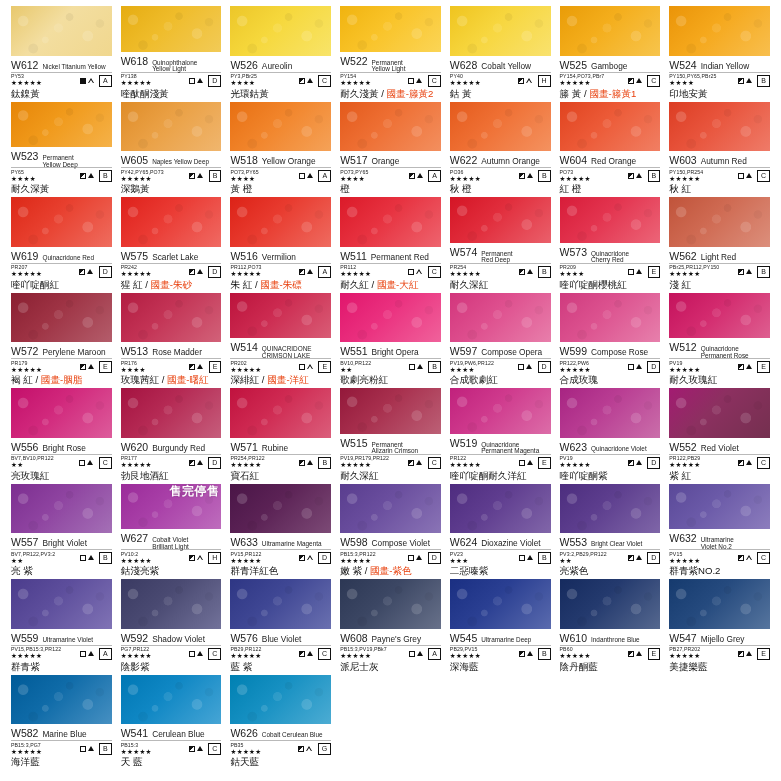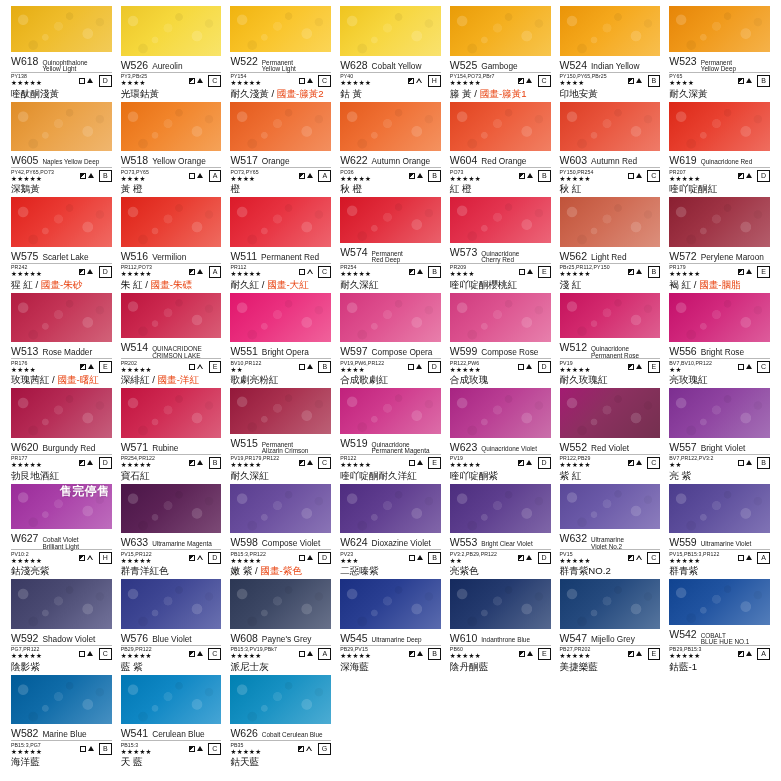--- a/index.html
+++ b/index.html
@@ -155,20 +155,42 @@
   }
   .cname .alt { color: #e8400d; }
   .cname .sep { color: #111; }
 </style>
 </head>
 <body>
 
 <div id="chart">
     <div class="cell">
       <div class="swatch">
+        <div class="grad" style="background: linear-gradient(135deg, rgb(232, 200, 109) 0%, rgb(243, 222, 160) 42%, rgb(240, 215, 142) 100%);"></div>
+        <div class="tex"></div>
+      </div>
+      <div class="line1">
+        <span class="code">W612</span>
+        <span class="ename small">Nickel Titanium Yellow</span>
+      </div>
+      <div class="line2">
+        <div class="pigstack">
+          <div class="pigment">PY53</div>
+          <div class="stars">★★★★★</div>
+        </div>
+        <div class="marks">
+          <span class="gm sq-fill"></span>
+          <span class="tri-o"></span>
+          <span class="badge">A</span>
+        </div>
+      </div>
+      <div class="cname">鈦鎳黃</div>
+    </div>
+    <div class="cell">
+      <div class="swatch">
         <div class="grad" style="background: linear-gradient(135deg, rgb(229, 172, 18) 0%, rgb(239, 188, 42) 42%, rgb(242, 203, 87) 100%);"></div>
         <div class="tex"></div>
       </div>
       <div class="line1">
         <span class="code">W618</span>
         <span class="ename small">Quinophthalone<br>Yellow Light</span>
       </div>
       <div class="line2">
         <div class="pigstack">
           <div class="pigment">PY138</div>
@@ -1209,42 +1231,20 @@
           <div class="pigment">PB27,PR202</div>
           <div class="stars">★★★★★</div>
         </div>
         <div class="marks">
           <span class="gm sq-half"></span>
           <span class="tri-f"></span>
           <span class="badge">E</span>
         </div>
       </div>
       <div class="cname">美捷樂藍</div>
-    </div>
-    <div class="cell">
-      <div class="swatch">
-        <div class="grad" style="background: linear-gradient(135deg, rgb(16, 67, 144) 0%, rgb(32, 83, 160) 42%, rgb(83, 125, 186) 100%);"></div>
-        <div class="tex"></div>
-      </div>
-      <div class="line1">
-        <span class="code">W542</span>
-        <span class="ename small">COBALT<br>BLUE HUE NO.1</span>
-      </div>
-      <div class="line2">
-        <div class="pigstack">
-          <div class="pigment">PB29,PB15:3</div>
-          <div class="stars">★★★★★</div>
-        </div>
-        <div class="marks">
-          <span class="gm sq-half"></span>
-          <span class="tri-f"></span>
-          <span class="badge">A</span>
-        </div>
-      </div>
-      <div class="cname">鈷藍-1</div>
     </div>
     <div class="cell">
       <div class="swatch">
         <div class="grad" style="background: linear-gradient(135deg, rgb(0, 91, 152) 0%, rgb(15, 107, 168) 42%, rgb(70, 144, 194) 100%);"></div>
         <div class="tex"></div>
       </div>
       <div class="line1">
         <span class="code">W582</span>
         <span class="ename">Marine Blue</span>
       </div>

